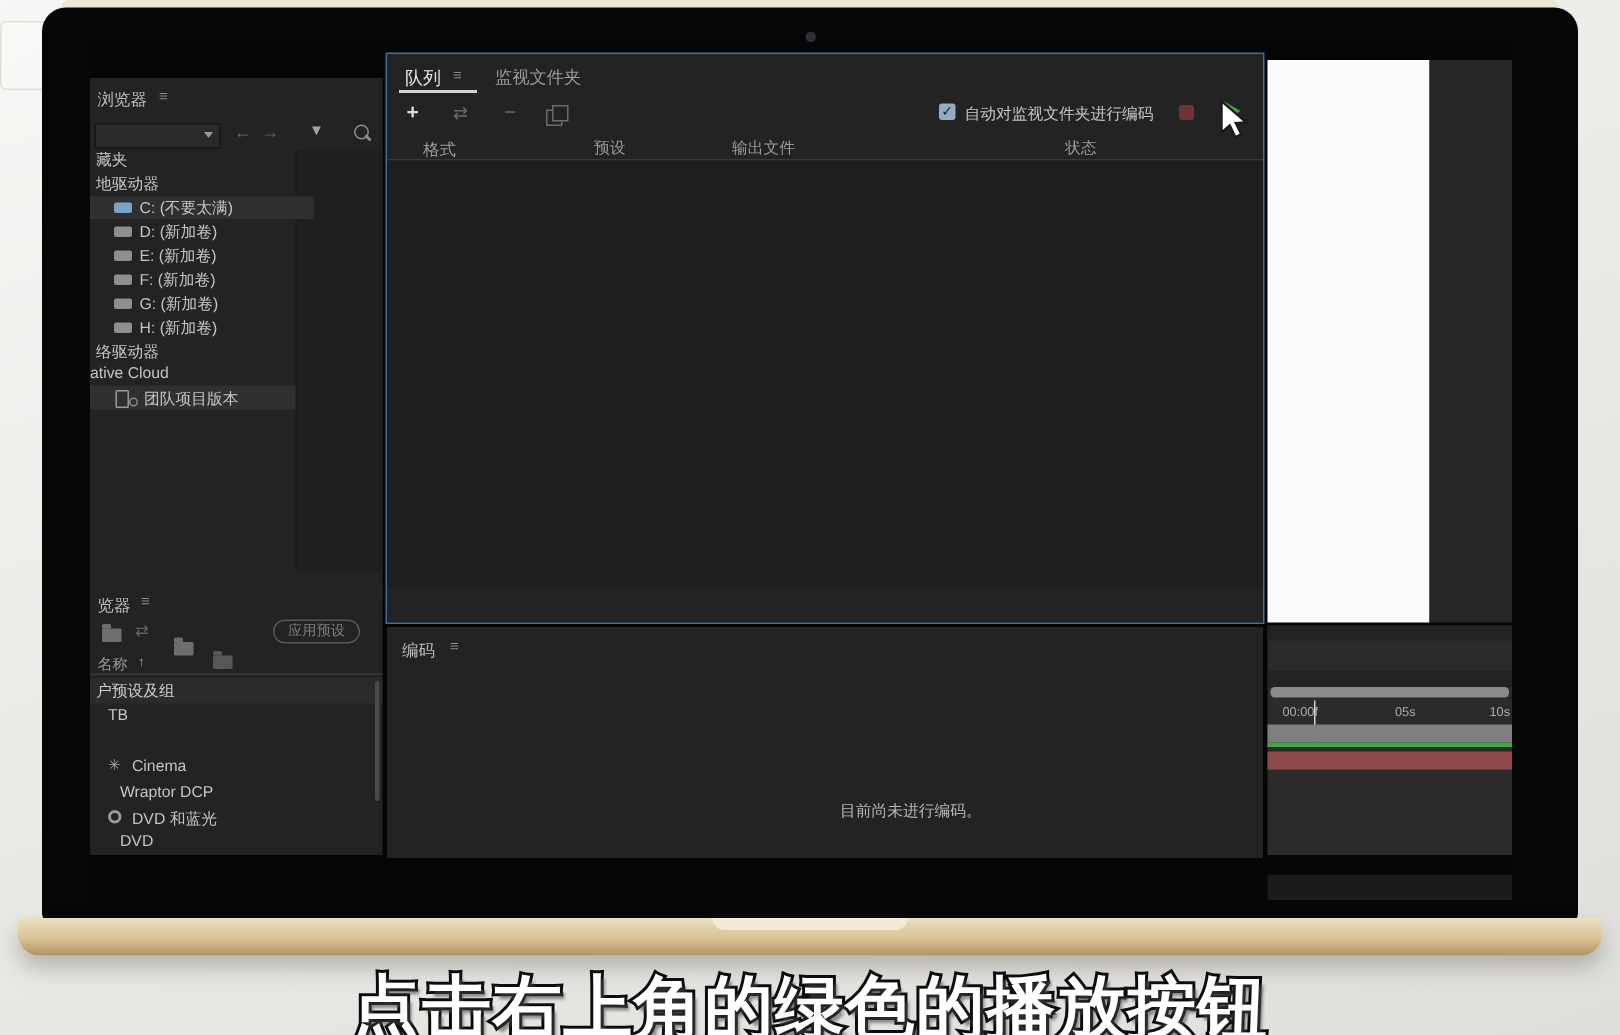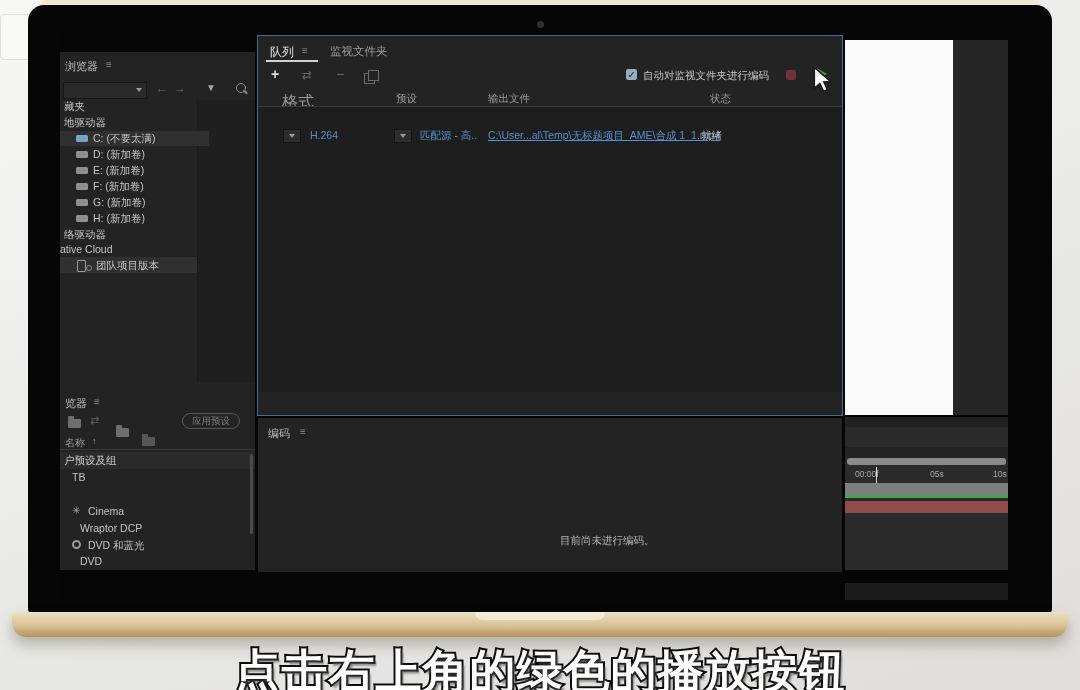--- a/index.html
+++ b/index.html
@@ -137,41 +137,29 @@
       <span class="abs" style="left:13px;top:30px;color:#dcdcdc;font-size:14px;font-weight:bold;">+</span>
       <span class="abs" style="left:44px;top:32px;color:#686868;font-size:12px;">⇄</span>
       <span class="abs" style="left:78px;top:30px;color:#686868;font-size:14px;">−</span>
       <div class="abs copyi" style="left:106px;top:37px;"></div>
 
       <div class="abs checkbox" style="left:368px;top:33px;">✓</div>
       <span class="abs" style="left:385px;top:33px;color:#c6c6c6;font-size:10.5px;">自动对监视文件夹进行编码</span>
       <div class="abs stopbtn" style="left:528px;top:34px;"></div>
       <div class="abs playbtn" style="left:557px;top:31px;"></div>
 
-      <span class="abs dim" style="left:24px;top:56px;font-size:16px;">格式</span>
+      <span class="abs dim" style="left:24px;top:56px;font-size:11px;">格式</span>
       <span class="abs dim" style="left:138px;top:56px;font-size:10.5px;">预设</span>
       <span class="abs dim" style="left:230px;top:56px;font-size:10.5px;">输出文件</span>
       <span class="abs dim" style="left:452px;top:56px;font-size:10.5px;">状态</span>
       <div class="abs hdiv" style="left:0;top:70px;width:584px;"></div>
 
       <div class="abs" style="left:0;top:71px;width:584px;height:285px;background:#1e1e1e;"></div>
 
 
-      <div class="abs" style="left:0;top:91px;width:584px;height:17px;">
-        <div class="ddbtn" style="left:25px;top:2px;">
-            <div class="tri-d sm"></div>
-          </div>
-        <span class="blue" style="position:absolute;left:52px;top:2px;font-size:10.5px;">H.264</span>
-        <div class="ddbtn" style="left:136px;top:2px;">
-            <div class="tri-d sm"></div>
-          </div>
-        <span class="blue" style="position:absolute;left:162px;top:2px;font-size:10.5px;">匹配源 - 高..</span>
-        <span class="blue" style="position:absolute;left:230px;top:2px;font-size:10.5px;text-decoration:underline;">C:\User...al\Temp\无标题项目_AME\合成 1_1.mp4</span>
-        <span style="position:absolute;left:443px;top:2px;color:#bdbdbd;font-size:10.5px;">就绪</span>
-      </div>
 
     </div>
 
     <div class="panel" style="left:0;top:358px;width:195px;height:182px;">
       <span class="abs ptitle" style="left:5px;top:8px;">览器</span>
       <span class="abs menu-glyph" style="left:34px;top:8px;">≡</span>
 
       <div class="abs folder" style="left:8px;top:31px;"></div>
       <span class="abs" style="left:30px;top:26px;color:#636363;font-size:11px;">⇄</span>
       <div class="abs folder" style="left:56px;top:31px;"></div>

